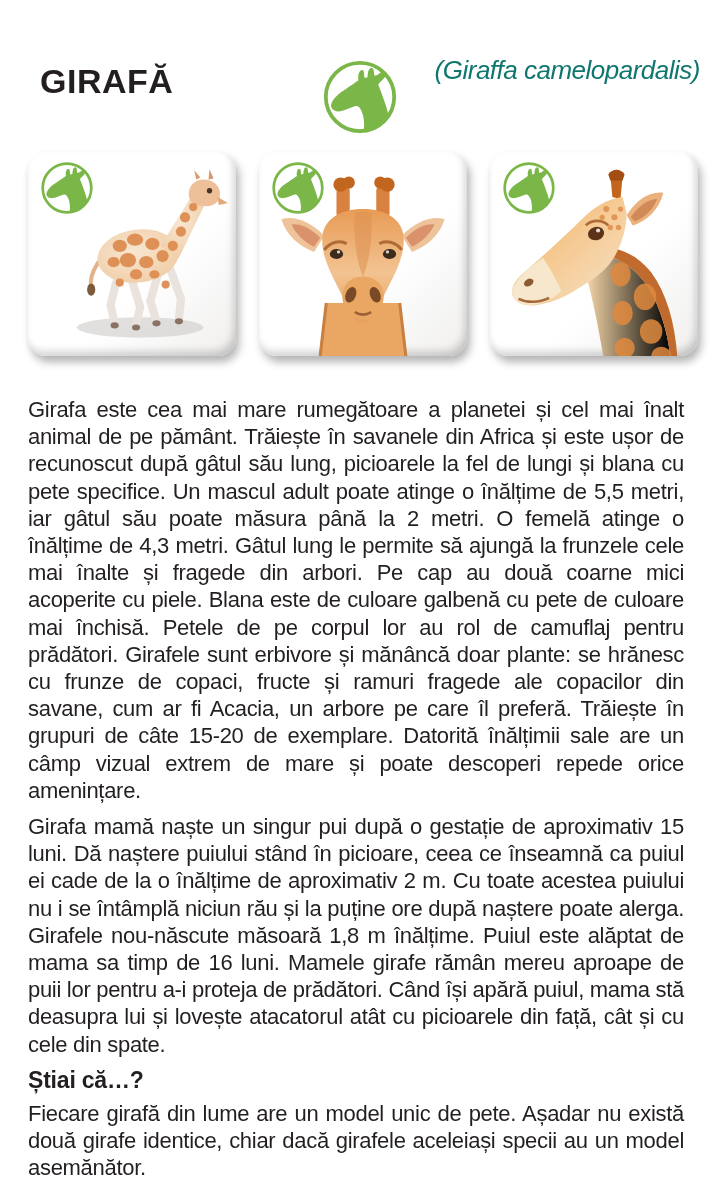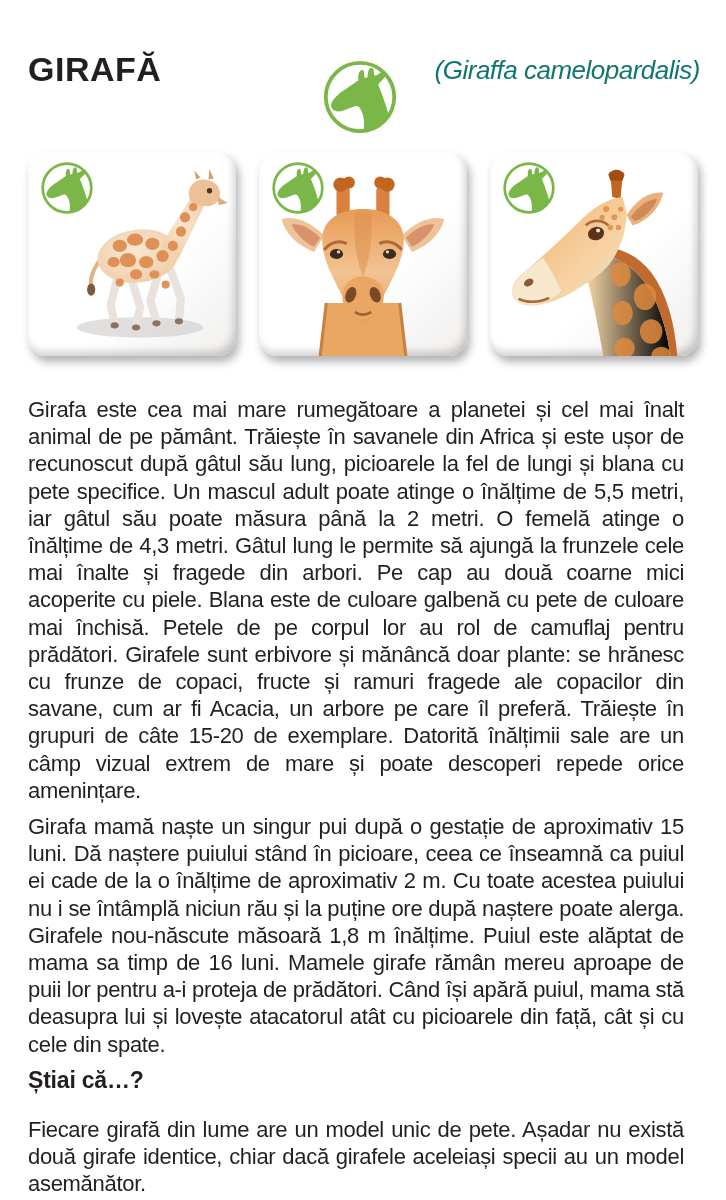--- a/index.html
+++ b/index.html
@@ -8,21 +8,21 @@
     width:726px;height:1200px;
     background:#ffffff;
     font-family:"Liberation Sans","DejaVu Sans",sans-serif;
     color:#231f20;
     overflow:hidden;
   }
   
   .title{
     position:absolute;left:28px;top:50px;
     font-size:34px;font-weight:bold;letter-spacing:.5px;
-    color:#231f20;margin:0;
+    color:#231f20;margin:12px;
   }
   .badge{
     position:absolute;left:322px;top:58px;
     width:76px;height:78px;
   }
   .latin{
     position:absolute;right:26px;top:55px;
     font-size:26px;font-style:italic;
     letter-spacing:-.5px;
     color:#0f766e;
@@ -53,21 +53,21 @@
   
   .bodytext{
     position:absolute;left:28px;top:396px;width:670px;
   }
   .bodytext p{
     margin:0 14px 9px 0;
     font-size:22px;line-height:27.2px;letter-spacing:-.3px;
     text-align:justify;
   }
   .know-head{
-    margin:1px 0 22px 0;
+    margin:1px 0 6px 0;
     font-size:23px;font-weight:bold;letter-spacing:-.2px;
   }
 </style>
 </head>
 <body>
 
 <svg width="0" height="0" style="position:absolute" aria-hidden="true">
   <defs>
     <symbol id="giraffe-badge" viewBox="0 0 100 100">
       <clipPath id="badge-clip">

